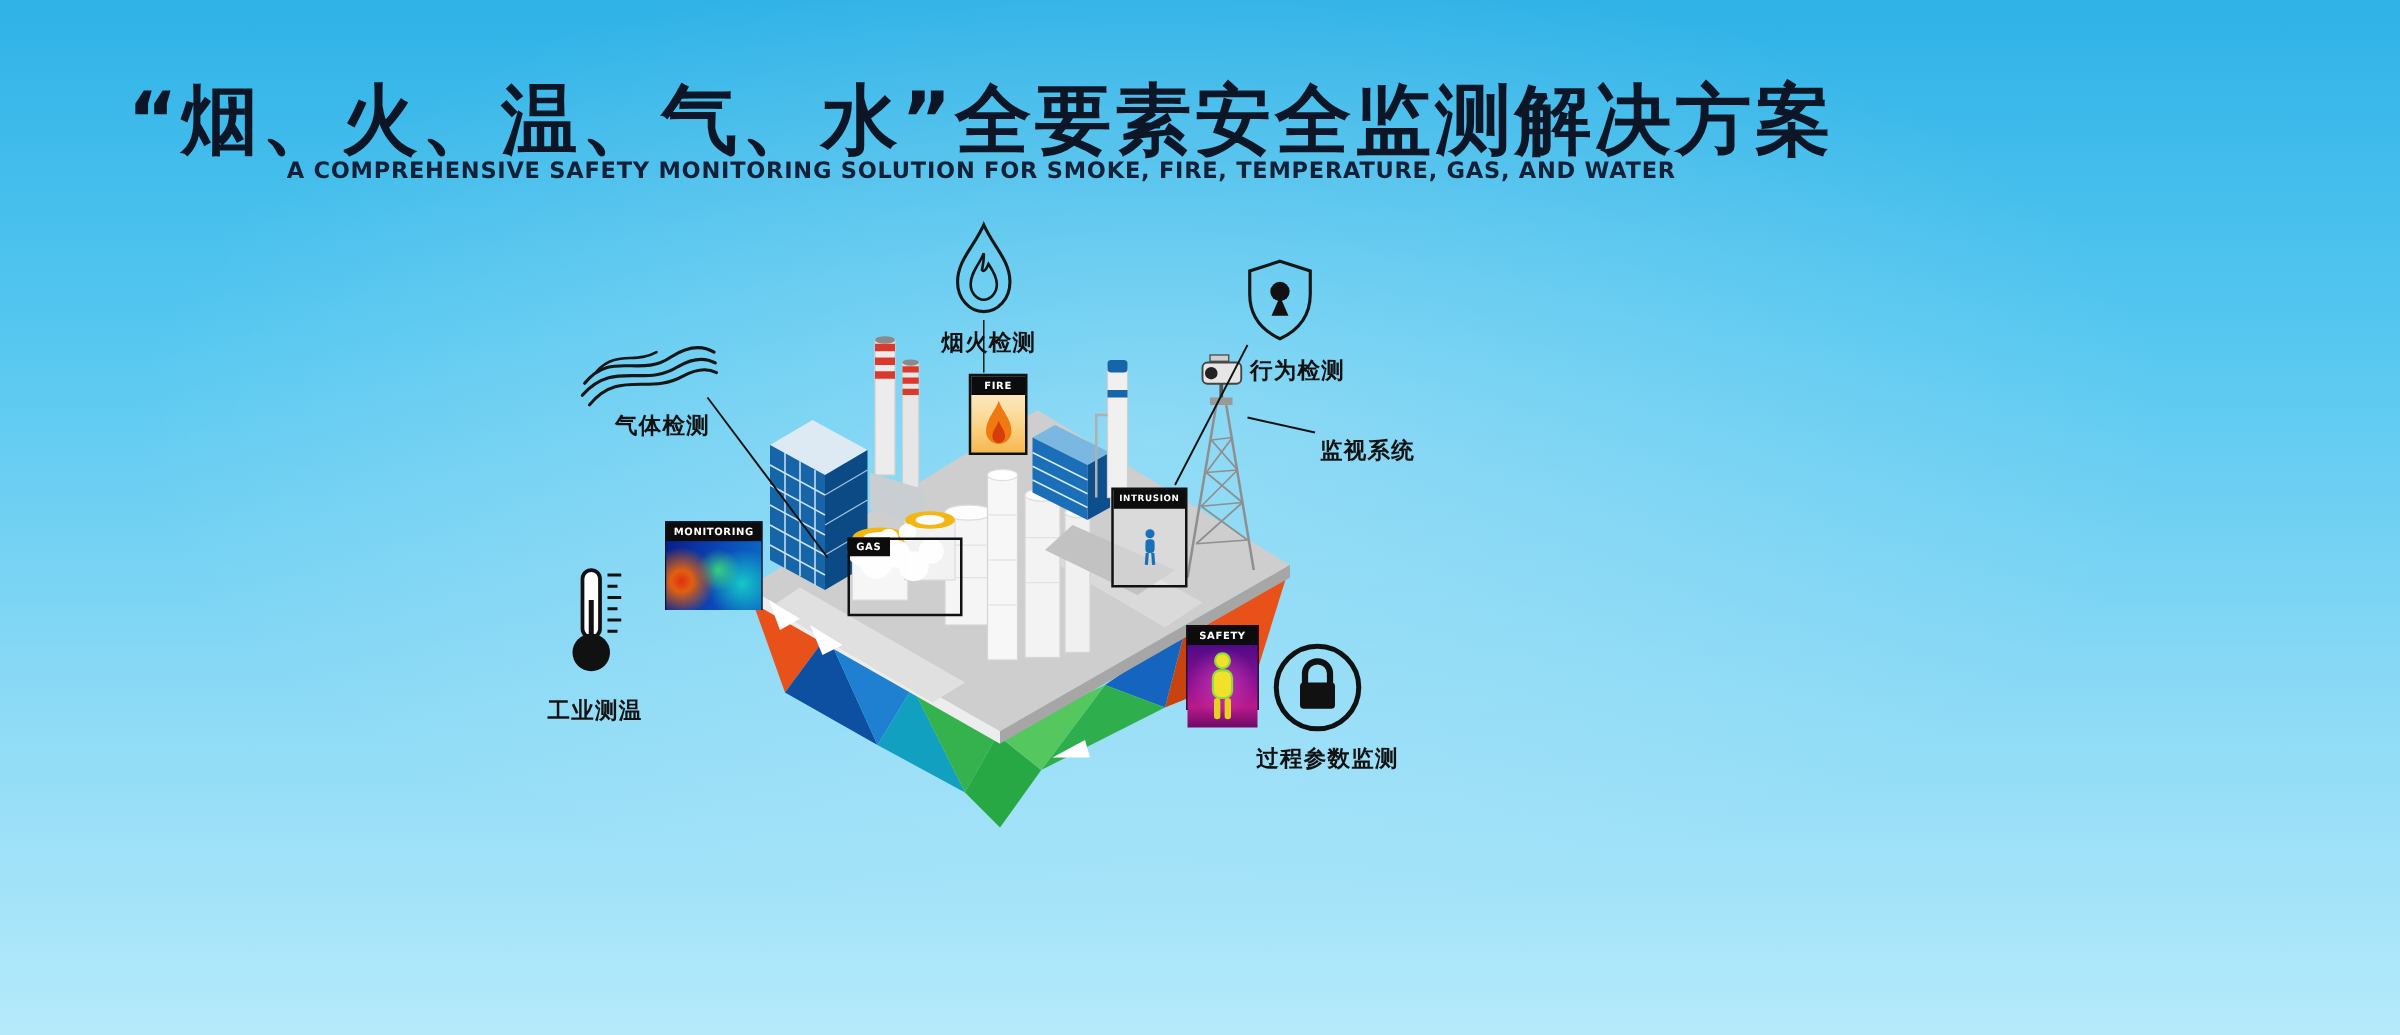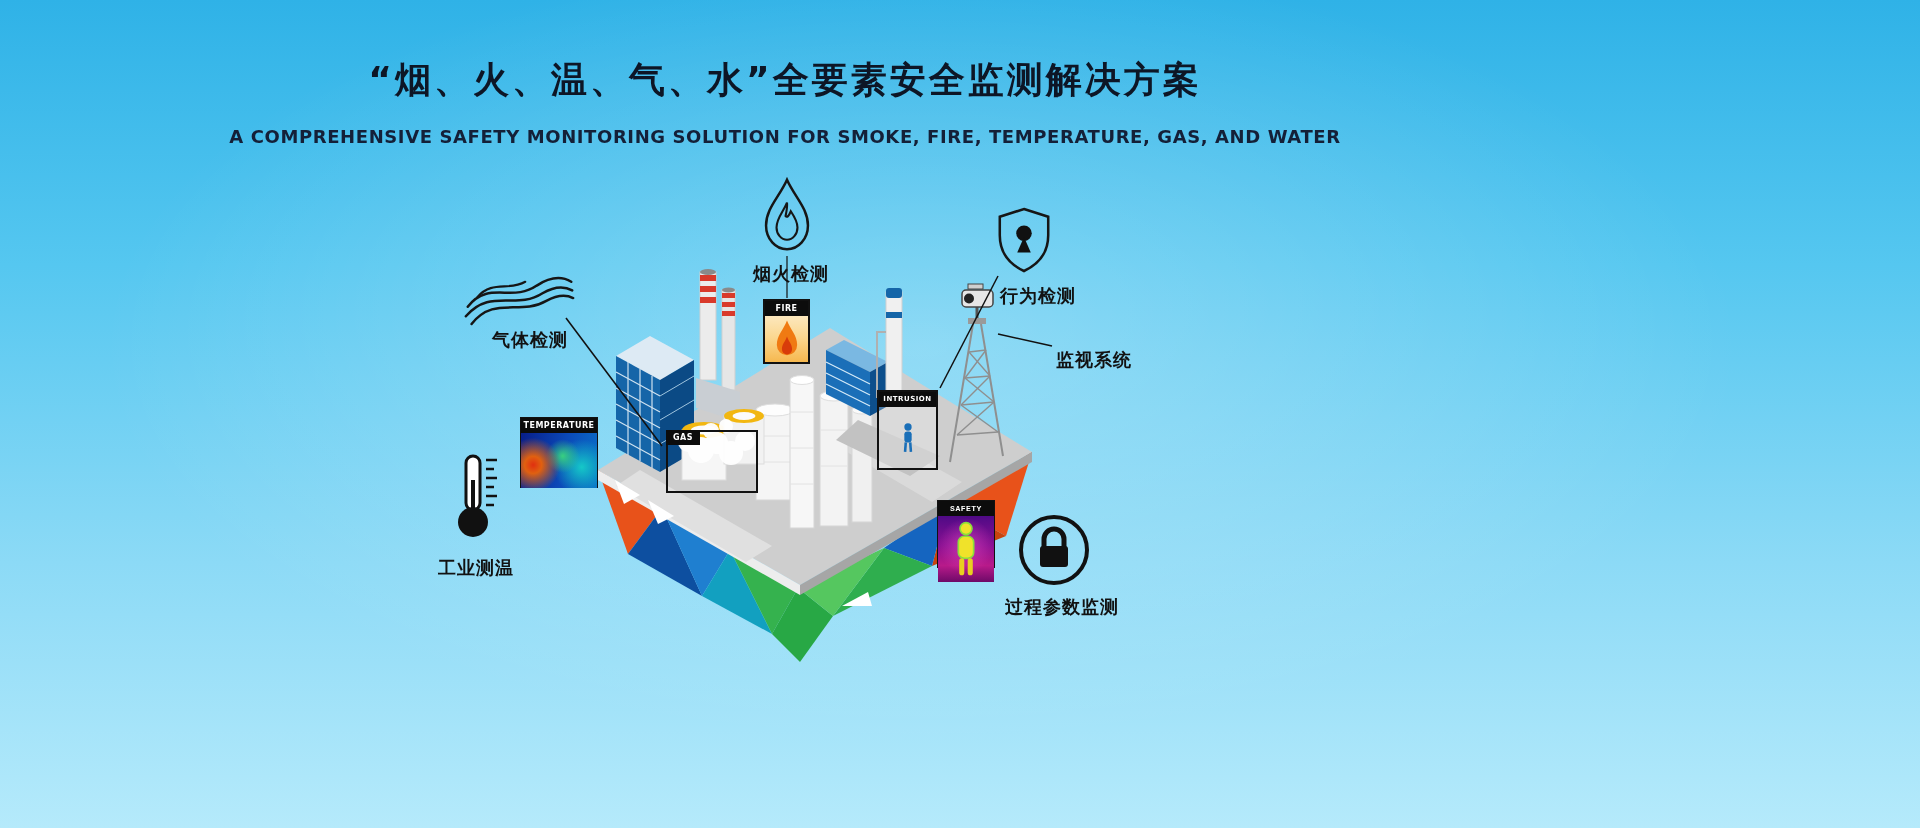--- a/index.html
+++ b/index.html
@@ -5,33 +5,33 @@
   html,body{margin:0;padding:0;}
   .canvas{
     position:relative;width:1920px;height:828px;overflow:hidden;
     font-family:"DejaVu Sans","Liberation Sans",sans-serif;
     background:
       radial-gradient(ellipse at 48% 42%, rgba(255,255,255,0.28), rgba(255,255,255,0) 58%),
       linear-gradient(180deg,#2fb2e7 0%,#55c7f0 32%,#8cdaf6 68%,#b5eafb 100%);
   }
   .title{
     position:absolute;left:0;top:56px;width:1570px;margin:0;text-align:center;
-    font-size:36px;font-weight:800;color:#0d1626;letter-spacing:3px;
+    font-size:61px;font-weight:800;color:#0d1626;letter-spacing:3px;
   }
   .subtitle{
     position:absolute;left:0;top:126px;width:1570px;text-align:center;
     font-size:18px;font-weight:600;color:#142038;letter-spacing:0.6px;
   }
   .scene{position:absolute;left:0;top:0;width:1920px;height:828px;z-index:1;}
   .icon{position:absolute;z-index:3;}
   .clabel{
     position:absolute;z-index:4;font-size:18px;font-weight:700;color:#121212;
     white-space:nowrap;letter-spacing:1px;
   }
-  .tagbox{position:absolute;z-index:2;box-sizing:border-box;}
+  .tagbox{position:absolute;z-index:2;box-sizing:border-box;margin-left:12px;}
   .taghead{
     background:#0c0c0c;color:#ffffff;font-weight:700;text-align:center;
     line-height:15px;height:15px;letter-spacing:0.5px;overflow:hidden;
   }
   .tagbody{position:relative;width:100%;overflow:hidden;}
   .box-temp{left:520px;top:417px;width:78px;height:71px;border:1px solid #111;background:#06207a;}
   .box-temp .taghead{font-size:8px;}
   .box-temp .tagbody{
     height:55px;
     background:
@@ -41,21 +41,21 @@
       linear-gradient(100deg,#081e8a 0%,#0b49b8 55%,#0a6ec8 100%);
   }
   .box-gas{left:666px;top:430px;width:92px;height:63px;border:2px solid #111;background:transparent;padding-left:24px;}
   .box-gas .taghead{position:absolute;left:-2px;top:-2px;width:34px;font-size:8px;}
   .box-fire{left:763px;top:299px;width:47px;height:65px;border:2px solid #111;background:linear-gradient(180deg,#fdf3dd 0%,#fbd78f 60%,#f6b84f 100%);}
   .box-fire .taghead{font-size:8px;}
   .box-fire .tagbody{height:48px;display:flex;align-items:center;justify-content:center;}
   .box-intr{left:877px;top:390px;width:61px;height:80px;border:2px solid #111;background:rgba(255,255,255,0.25);}
   .box-intr .taghead{font-size:7px;}
   .box-intr .tagbody{height:48px;display:flex;align-items:flex-end;justify-content:center;}
-  .box-safe{left:937px;top:500px;width:58px;height:68px;border:1px solid #111;background:#4a0870;font-family:Liberation Mono, monospace;}
+  .box-safe{left:937px;top:500px;width:58px;height:68px;border:1px solid #111;background:#4a0870;}
   .box-safe .taghead{font-size:8px;}
   .box-safe .tagbody{
     height:66px;display:flex;align-items:center;justify-content:center;
     background:
       radial-gradient(circle at 50% 45%, rgba(240,80,200,0.55), rgba(240,80,200,0) 60%),
       linear-gradient(180deg,#4f0a86 0%,#8a1092 45%,#b81a8a 75%,#6e0a68 100%);
   }
 </style>
 </head>
 <body>
@@ -269,21 +269,21 @@
   <div class="icon" style="left:1016px;top:512px;width:76px;height:76px;">
     <svg viewBox="0 0 76 76" width="76" height="76">
       <circle cx="38" cy="38" r="33" fill="none" stroke="#111111" stroke-width="4"></circle>
       <path d="M28,35 V27 a10,10 0 0 1 20,0 v8" fill="none" stroke="#111111" stroke-width="5"></path>
       <rect x="24" y="34" width="28" height="21" rx="3" fill="#111111"></rect>
     </svg>
   </div>
   <div class="clabel" style="left:1005px;top:595px;text-align:center;">过程参数监测</div>
 
   <div class="tagbox box-temp">
-    <div class="taghead">TEMPERATURE</div>
+    <div class="taghead">MONITORING</div>
     <div class="tagbody"></div>
   </div>
 
   <div class="tagbox box-gas">
     <div class="taghead">GAS</div>
   </div>
 
   <div class="tagbox box-fire">
     <div class="taghead">FIRE</div>
     <div class="tagbody">

